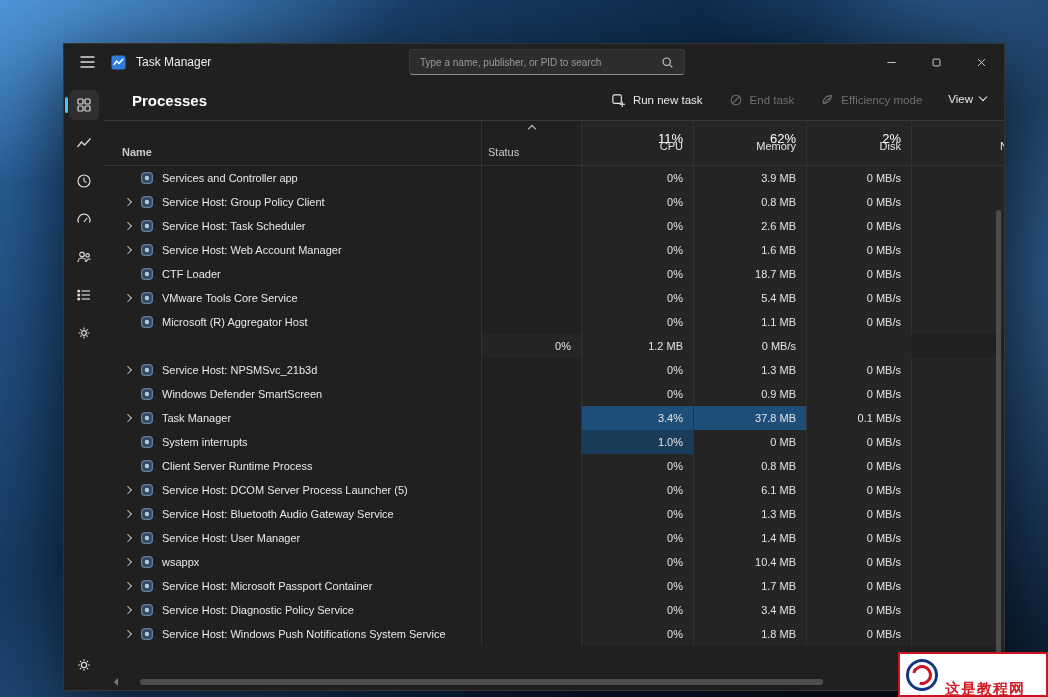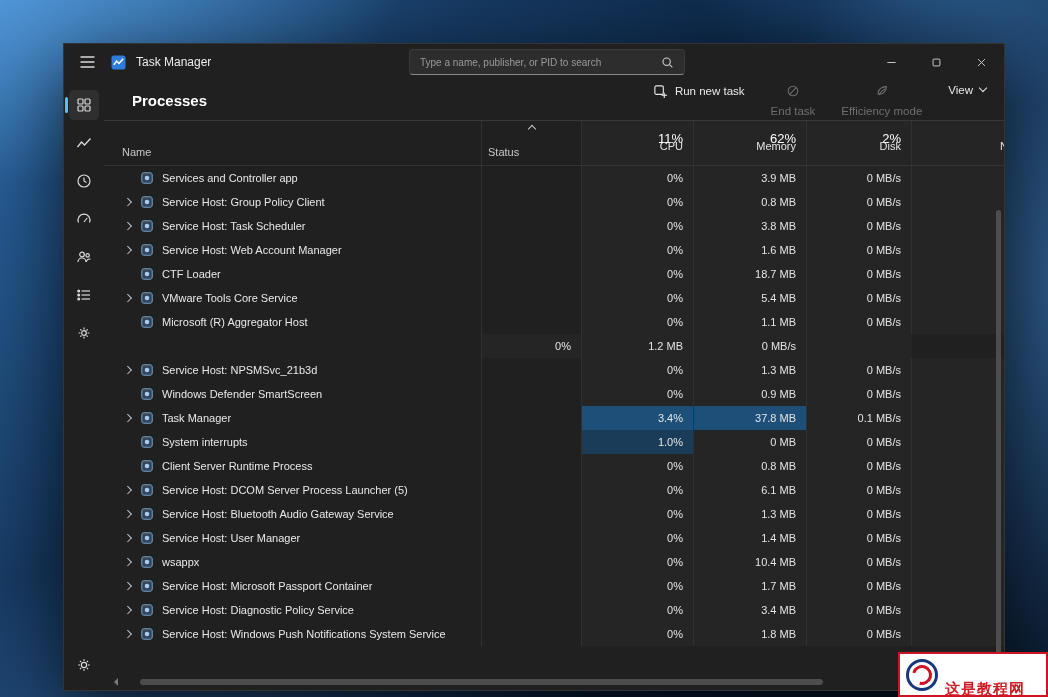--- a/index.html
+++ b/index.html
@@ -51,34 +51,34 @@
   .accent { position:absolute; left:-4px; top:7px; width:3px; height:16px; border-radius:2px; background:#4cc2ff; }
   .side-item.settings { margin-top:auto; }
 
   
   .main { flex:1; position:relative; min-width:0; }
   .toolbar { height:40px; display:flex; align-items:center; padding:0 18px 0 28px; }
   .pg-title { font-size:15px; font-weight:700; color:#ffffff; }
   .actions { margin-left:auto; display:flex; align-items:flex-start; gap:26px; }
   .tbtn { display:flex; align-items:center; gap:7px; background:none; border:none;
           color:#e8e8e8; font-size:11.5px; font-family:inherit; cursor:pointer; }
-  .tbtn.disabled { color:#6f6f6f;flex-direction:column; }
+  .tbtn.disabled { color:#6f6f6f; }
   .chev-down { width:6px; height:6px; border-right:1.3px solid currentColor; border-bottom:1.3px solid currentColor;
                transform:rotate(45deg); margin-top:-3px; }
 
   
   .table { position:absolute; left:0; right:0; top:40px; bottom:0; overflow:hidden; }
   .grid-cols { display:grid; grid-template-columns:378px 100px 112px 113px 105px 1fr; }
   .thead { height:46px; border-top:1px solid #383838; border-bottom:1px solid #343434; }
   .th { position:relative; font-size:11px; color:#c7c7c7; border-right:1px solid #313131; }
   .th.val { background:rgba(255,255,255,0.022); }
   .th.net { border-right:none; }
   .th .total { position:absolute; top:6px; right:10px; font-size:13px; color:#ffffff; }
   .th .label { position:absolute; bottom:7px; white-space:nowrap; }
-  .th.name .label { left:18px; }
+  .th.name .label { left:18px;font-weight:bold; }
   .th.status .label { left:6px; }
   .th.val .label { right:10px;text-align:right; }
   .th.net .label { right:auto; left:88px; }
   .sort { position:absolute; top:5px; left:50%; width:6px; height:6px;
           border-left:1.3px solid #c7c7c7; border-top:1.3px solid #c7c7c7;
           transform:translateX(-50%) rotate(45deg); }
 
   .rows { position:absolute; top:46px; left:0; right:0; bottom:16px; overflow:hidden; }
   .row { height:24px; }
   .cell { border-right:1px solid #313131; }
@@ -327,21 +327,21 @@
       <span class="picon">
         <svg width="14" height="14" viewBox="0 0 16 16">
           <rect x="2" y="2" width="12" height="12" rx="2.5" fill="#33465c" stroke="#7fb0d6" stroke-width="1"></rect>
           <circle cx="8" cy="8" r="2.6" fill="#a9cde9"></circle>
         </svg>
       </span>
       <span class="pname">Service Host: Task Scheduler</span>
     </div>
     <div class="cell status-cell"></div>
     <div class="cell val">0%</div>
-    <div class="cell val">3.8 MB</div>
+    <div class="cell val">2.6 MB</div>
     <div class="cell val">0 MB/s</div>
     <div class="cell val net-cell"></div>
   </div>
             <div class="row grid-cols">
     <div class="cell name-cell">
       <span class="chev" style="visibility: visible;"></span>
       <span class="picon">
         <svg width="14" height="14" viewBox="0 0 16 16">
           <rect x="2" y="2" width="12" height="12" rx="2.5" fill="#33465c" stroke="#7fb0d6" stroke-width="1"></rect>
           <circle cx="8" cy="8" r="2.6" fill="#a9cde9"></circle>

